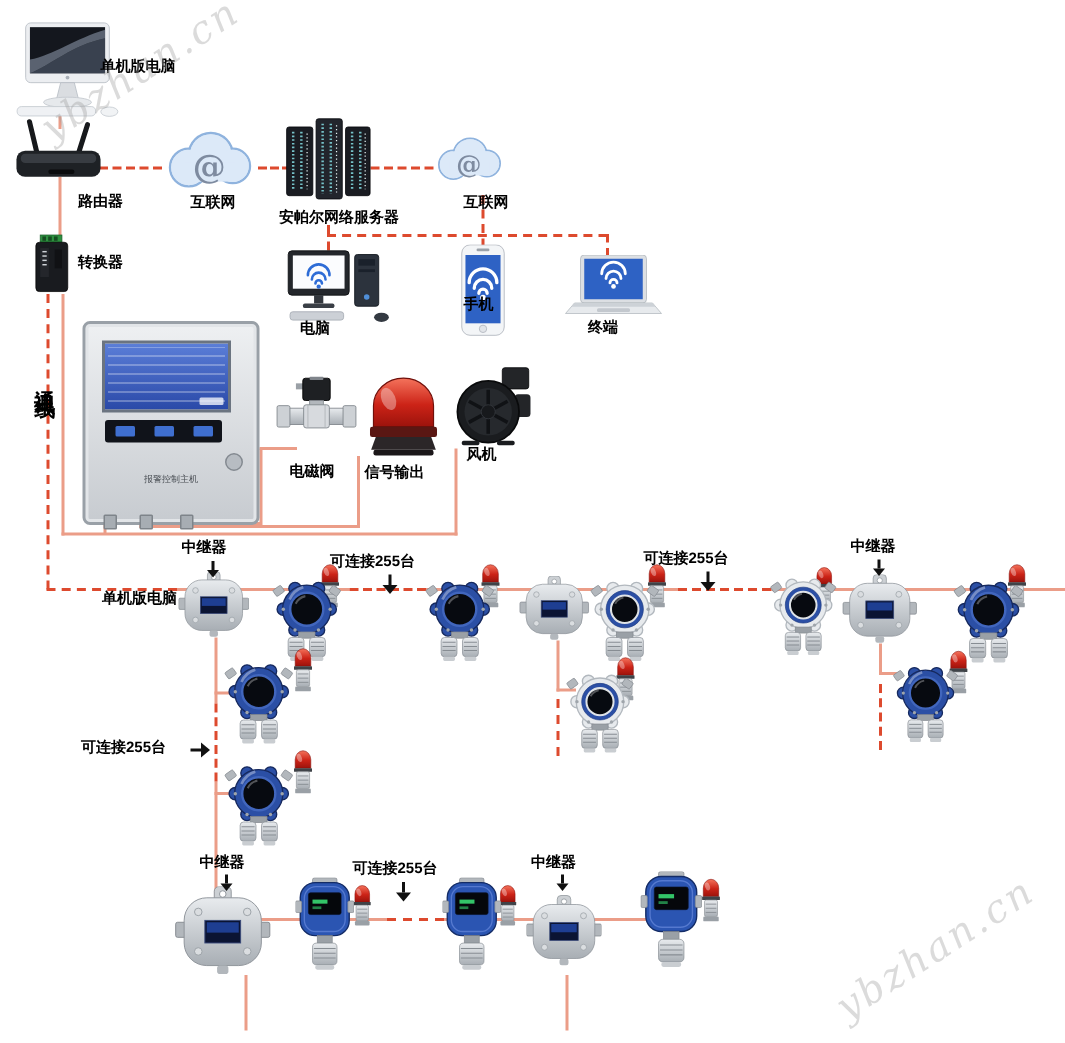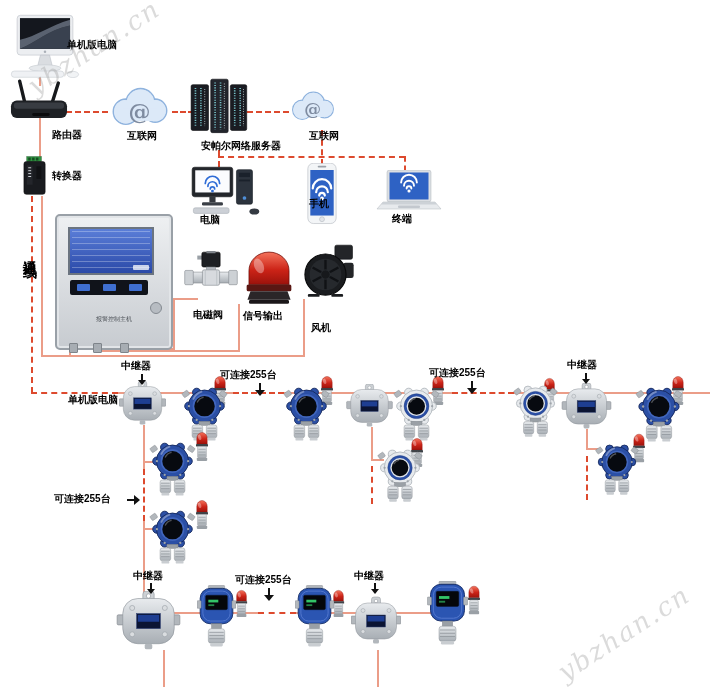--- a/index.html
+++ b/index.html
@@ -521,30 +521,30 @@
   <svg class="dev" style="left:466px;top:585px;width:16px;height:30px">
       <use href="#beacon-s"></use>
     </svg>
   <svg class="dev" style="left:427px;top:581px;width:41px;height:65px">
       <use href="#det-disp"></use>
     </svg>
 
   <div class="lbl" style="left:67px;top:39px">单机版电脑</div>
   <div class="lbl" style="left:52px;top:129px">路由器</div>
   <div class="lbl" style="left:127px;top:130px">互联网</div>
-  <div class="lbl" style="left:201px;top:140px">安帕尔网络服务器</div>
+  <div class="lbl" style="left:186px;top:140px">安帕尔网络服务器</div>
   <div class="lbl" style="left:309px;top:130px">互联网</div>
   <div class="lbl" style="left:52px;top:170px">转换器</div>
   <div class="lbl" style="left:200px;top:214px">电脑</div>
   <div class="lbl" style="left:309px;top:198px">手机</div>
   <div class="lbl" style="left:392px;top:213px">终端</div>
   <div class="lbl vtext" style="left:22px;top:248px">通讯线</div>
   <div class="lbl" style="left:193px;top:309px">电磁阀</div>
   <div class="lbl" style="left:243px;top:310px">信号输出</div>
-  <div class="lbl" style="left:311px;top:322px">风机</div>
+  <div class="lbl" style="left:311px;top:298px">风机</div>
   <div class="lbl" style="left:68px;top:394px">单机版电脑</div>
 
   <div class="lbl" style="left:121px;top:360px">中继器</div>
   <div class="ptr" style="left:141px;top:374px"></div>
   <div class="lbl" style="left:567px;top:359px">中继器</div>
   <div class="ptr" style="left:585px;top:373px"></div>
   <div class="lbl" style="left:133px;top:570px">中继器</div>
   <div class="ptr" style="left:150px;top:583px"></div>
   <div class="lbl" style="left:354px;top:570px">中继器</div>
   <div class="ptr" style="left:374px;top:583px"></div>

